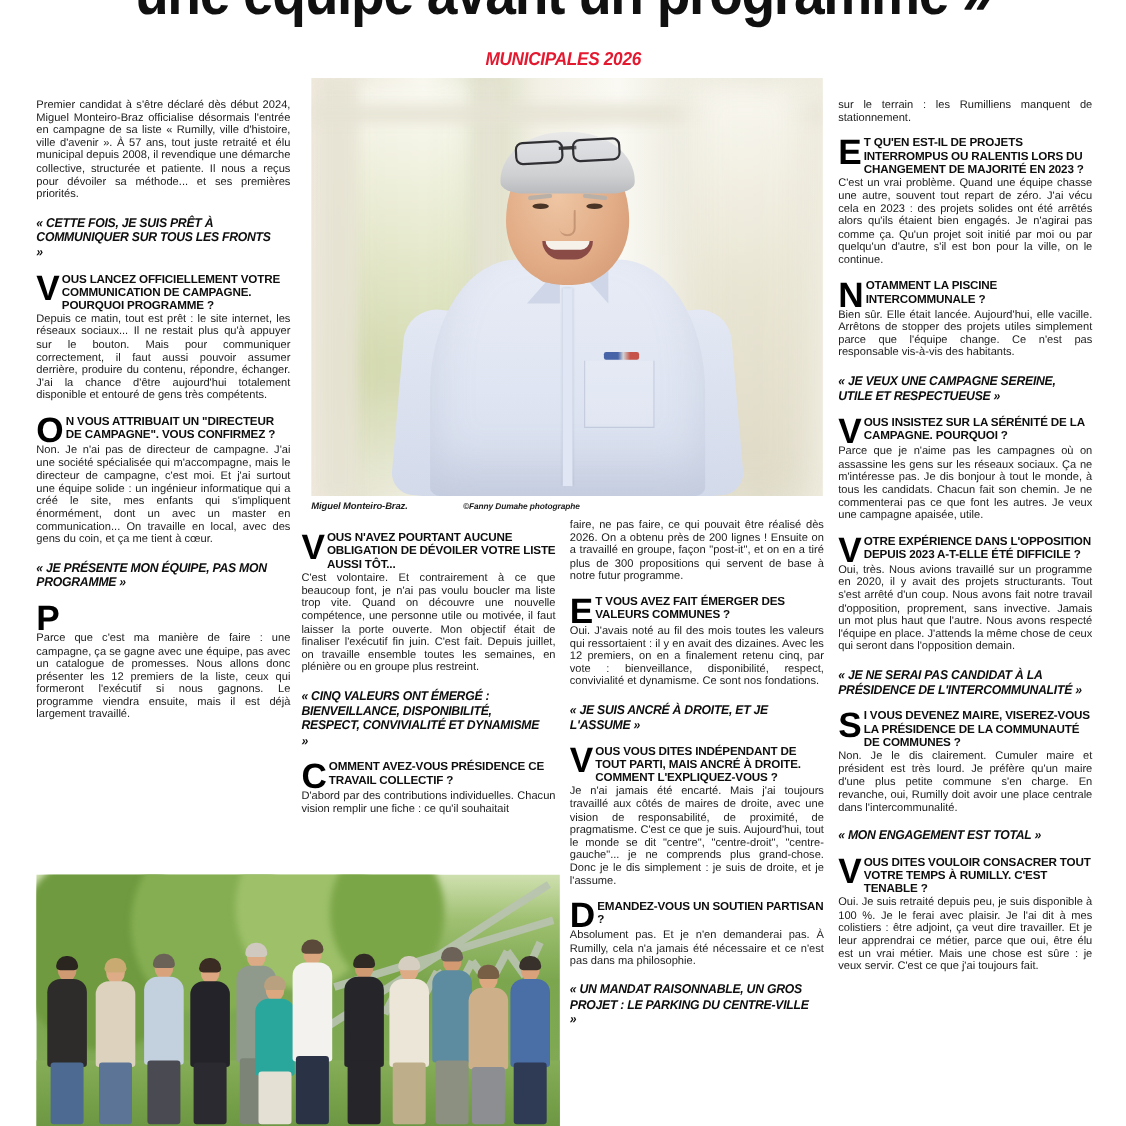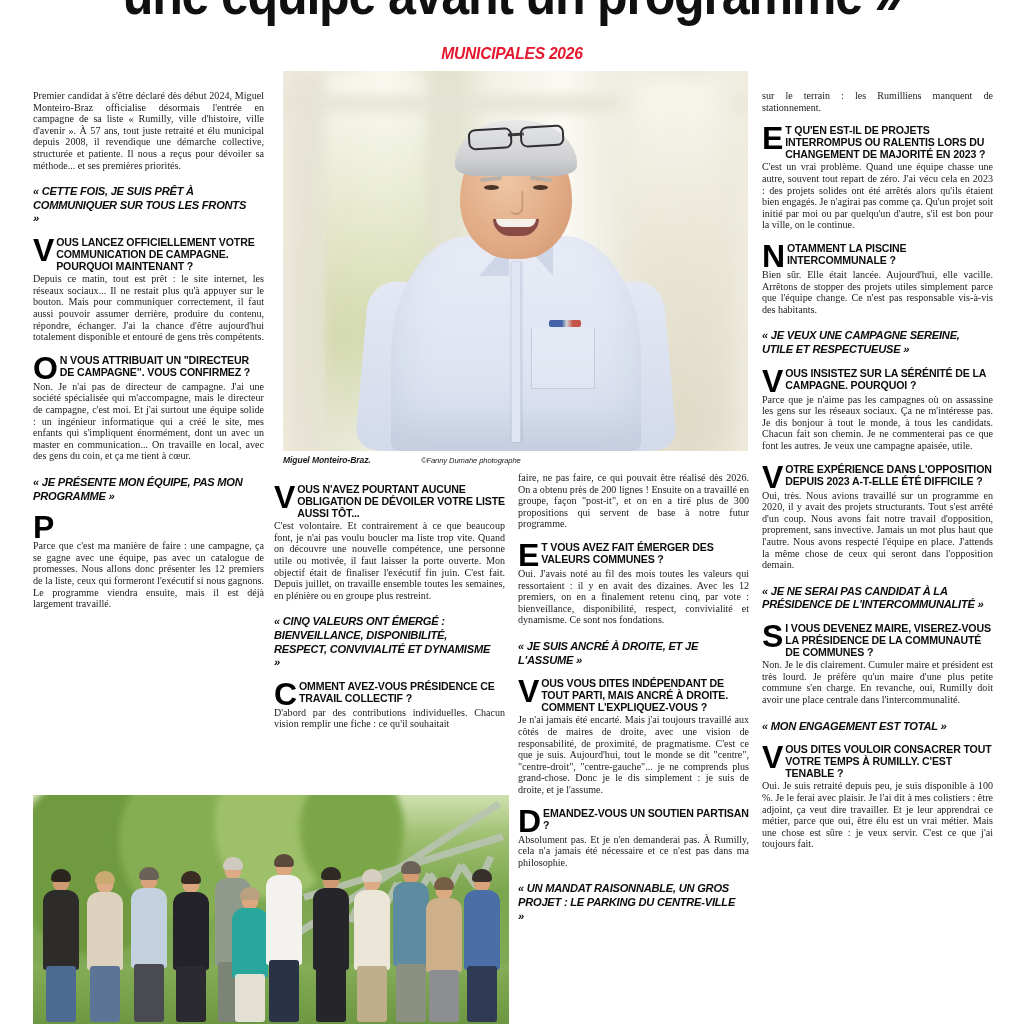--- a/index.html
+++ b/index.html
@@ -46,21 +46,21 @@
     font-size:10.1px;
     line-height:11.6px;
     text-align:justify;
     color:#1a1a1a;
   }
   #col1{left:33px;}
   #col2{left:274px;}
   #col3{left:518px;}
   #col4{left:762px;}
 
-  .col p{margin:0 0 0 0;font-family:Liberation Serif, serif;}
+  .col p{margin:0 0 0 0;}
 
   
   .subhead{
     font-weight:bold;font-style:italic;
     font-size:11.6px;line-height:13.6px;
     letter-spacing:-0.25px;
     margin:13px 0 11px 0;
     text-align:left;
     color:#0d0d0d;
     transform:scaleX(0.96);
@@ -94,21 +94,21 @@
   .photo{position:absolute;overflow:hidden;}
   #photo-main{left:283px;top:71px;width:465px;height:380px;}
   #photo-group{left:33px;top:795px;width:476px;height:229px;}
 
   .caption{
     position:absolute;left:283px;top:455px;width:470px;
     font-size:8.6px;line-height:10px;color:#1b1b1b;
     font-style:italic;font-weight:bold;
     letter-spacing:-0.1px;
   }
-  .caption .credit{font-weight:normal;font-size:7.6px;padding-left:48px;}
+  .caption .credit{font-weight:bold;font-size:7.6px;padding-left:48px;}
 
   
   .bg-corridor{
     position:absolute;inset:0;
     background:
       linear-gradient(90deg,#efe9dd 0%,#e7e2d2 10%,#f6f4ea 22%,#d9dcc2 33%,
                       #f3f1e6 45%,#faf9f3 60%,#eceadd 74%,#e3e0d0 88%,#efecdf 100%),
       #f2efe5;
   }
   .bg-corridor::before{
@@ -352,21 +352,21 @@
           <div class="fhair" style="background:#38302a;"></div>
         <div class="fbody" style="height:80px;background:#4a6ea6;"></div>
         <div class="flegs" style="height:56px;background:#2f3a55;"></div>
       </div>
     </div>
   </div>
 
   <div class="col" id="col1">
       <p>Premier candidat à s'être déclaré dès début 2024, Miguel Monteiro-Braz officialise désormais l'entrée en campagne de sa liste « Rumilly, ville d'histoire, ville d'avenir ». À 57 ans, tout juste retraité et élu municipal depuis 2008, il revendique une démarche collective, structurée et patiente. Il nous a reçus pour dévoiler sa méthode... et ses premières priorités.</p>
       <div class="subhead">« CETTE FOIS, JE SUIS PRÊT À COMMUNIQUER SUR TOUS LES FRONTS »</div>
-      <div class="qblock"><span class="dropcap">V</span><span>OUS LANCEZ OFFICIELLEMENT VOTRE COMMUNICATION DE CAMPAGNE. POURQUOI MAINTENANT ?</span></div>
+      <div class="qblock"><span class="dropcap">V</span><span>OUS LANCEZ OFFICIELLEMENT VOTRE COMMUNICATION DE CAMPAGNE. POURQUOI PROGRAMME ?</span></div>
       <p class="ans">Depuis ce matin, tout est prêt : le site internet, les réseaux sociaux... Il ne restait plus qu'à appuyer sur le bouton. Mais pour communiquer correctement, il faut aussi pouvoir assumer derrière, produire du contenu, répondre, échanger. J'ai la chance d'être aujourd'hui totalement disponible et entouré de gens très compétents.</p>
       <div class="qblock"><span class="dropcap">O</span><span>N VOUS ATTRIBUAIT UN "DIRECTEUR DE CAMPAGNE". VOUS CONFIRMEZ ?</span></div>
       <p class="ans">Non. Je n'ai pas de directeur de campagne. J'ai une société spécialisée qui m'accompagne, mais le directeur de campagne, c'est moi. Et j'ai surtout une équipe solide : un ingénieur informatique qui a créé le site, mes enfants qui s'impliquent énormément, dont un avec un master en communication... On travaille en local, avec des gens du coin, et ça me tient à cœur.</p>
       <div class="subhead">« JE PRÉSENTE MON ÉQUIPE, PAS MON PROGRAMME »</div>
       <div class="qblock"><span class="dropcap">P</span></div>
       <p class="ans">Parce que c'est ma manière de faire : une campagne, ça se gagne avec une équipe, pas avec un catalogue de promesses. Nous allons donc présenter les 12 premiers de la liste, ceux qui formeront l'exécutif si nous gagnons. Le programme viendra ensuite, mais il est déjà largement travaillé.</p>
     </div>
   <div class="col" id="col2" style="top: 472px;">
       <div class="qblock"><span class="dropcap">V</span><span>OUS N'AVEZ POURTANT AUCUNE OBLIGATION DE DÉVOILER VOTRE LISTE AUSSI TÔT...</span></div>
       <p class="ans">C'est volontaire. Et contrairement à ce que beaucoup font, je n'ai pas voulu boucler ma liste trop vite. Quand on découvre une nouvelle compétence, une personne utile ou motivée, il faut laisser la porte ouverte. Mon objectif était de finaliser l'exécutif fin juin. C'est fait. Depuis juillet, on travaille ensemble toutes les semaines, en plénière ou en groupe plus restreint.</p>

